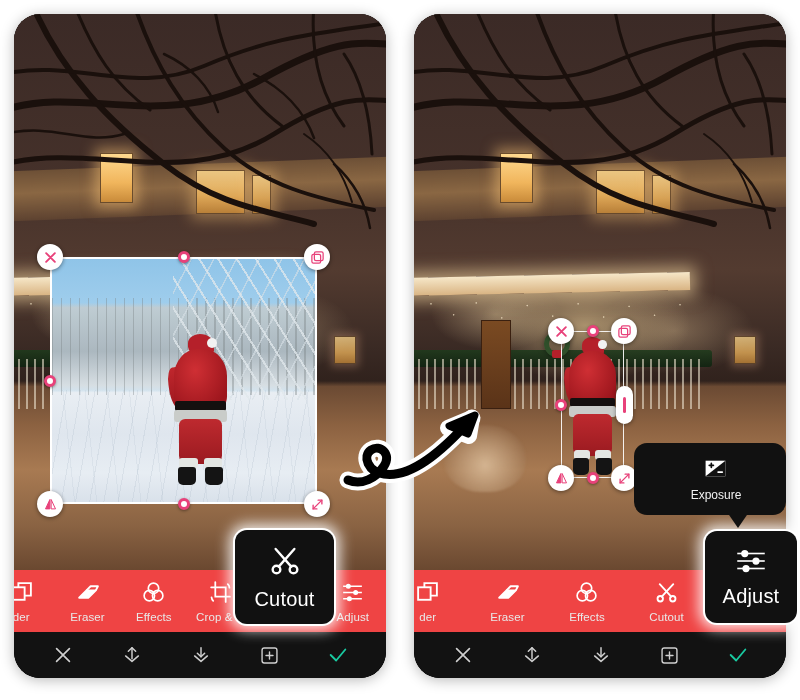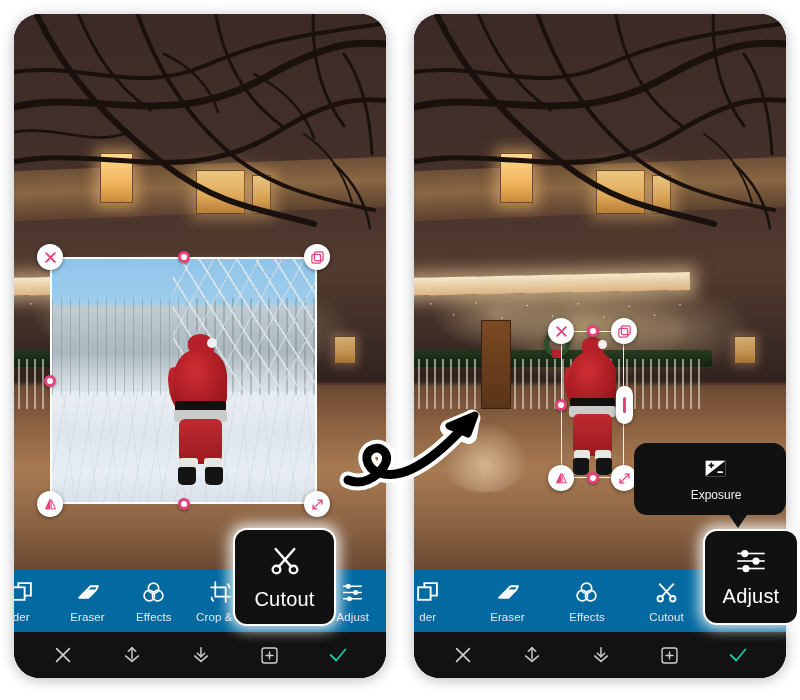--- a/index.html
+++ b/index.html
@@ -307,21 +307,21 @@
     display:flex; align-items:center; justify-content:center;
   }
   .pill::after{
     content:""; width:3px; height:16px; background:#e8417a; border-radius:2px;
   }
 
   
   .toolbar {
     position:absolute; left:0; right:0; bottom:46px;
     height:62px;
-    background:#0369a1;
+    background:#ef4444;
     display:flex; align-items:center;
   }
   .tool {
     flex:1 0 0;
     display:flex; flex-direction:column; align-items:center;
     gap:6px;
     color:#ffffff;
   }
   .tool .ticon { height:26px; display:flex; align-items:center; justify-content:center; }
   .tool .ticon svg { width:25px; height:25px; display:block; }

